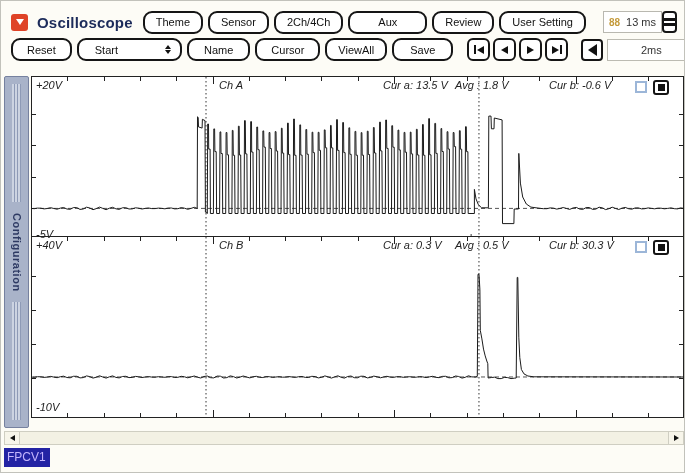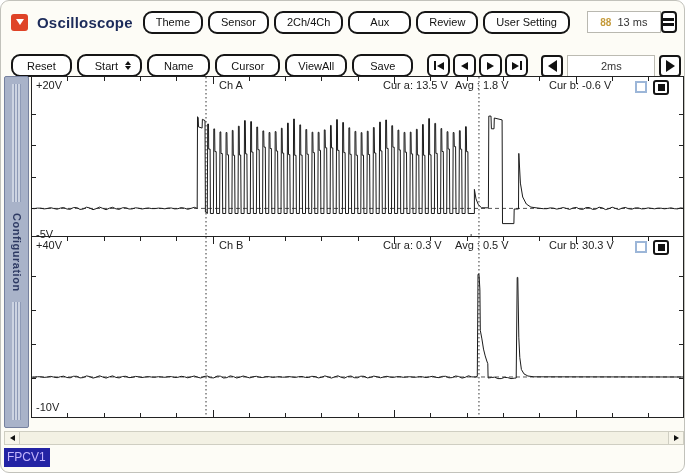--- a/index.html
+++ b/index.html
@@ -1,22 +1,22 @@
 <!DOCTYPE html>
 <html><head>
 <meta charset="utf-8">
 <style>
   html,body{margin:0;padding:0;background:#fff;}
   body{width:687px;height:475px;position:relative;font-family:"Liberation Sans","DejaVu Sans",sans-serif;-webkit-font-smoothing:antialiased;}
-  .window{position:absolute;left:0;top:0;width:685px;height:473px;border:1px solid #c2c2bb;border-radius:9px;background:#fdfcf6;box-sizing:border-box;overflow:hidden;}
+  .window{position:absolute;left:0;top:0;width:685px;height:473px;border:1px solid #c2c2bb;border-radius:0;background:#fdfcf6;box-sizing:border-box;overflow:hidden;}
 
   
   .row{position:absolute;left:10px;display:flex;align-items:center;}
   .row1{top:9px;height:24px;width:666px;}
-  .row2{top:52px;height:25px;width:666px;}
+  .row2{top:36px;height:25px;width:666px;}
   .app-icon{width:17px;height:17px;background:#df4327;border-radius:3px;display:flex;align-items:center;justify-content:center;flex:0 0 auto;}
   .app-icon i{display:block;width:0;height:0;border-left:4px solid transparent;border-right:4px solid transparent;border-top:6px solid #fff;}
   .title{font-size:15px;font-weight:bold;color:#1c2b5a;margin:0 10px 0 9px;letter-spacing:.2px;white-space:nowrap;}
   .btn{height:23px;background:#fff;border:2px solid #151515;border-radius:9px;font-size:11px;color:#111;display:flex;align-items:center;justify-content:center;padding:0 11px;margin-right:5px;white-space:nowrap;box-sizing:border-box;cursor:default;}
   .time-display{height:20px;width:106px;background:#fff;border:1px solid #b9b8b0;display:flex;align-items:center;justify-content:center;gap:6px;margin-left:12px;font-size:11px;color:#333;}
   .timer-glyph{font-size:10px;font-weight:bold;color:#c49a3a;}
   .menu-btn{margin-left:auto;width:22px;height:22px;border:2px solid #151515;border-radius:4px;background:#fff;display:flex;flex-direction:column;align-items:center;justify-content:center;gap:2px;box-sizing:border-box;}
   .menu-btn i{display:block;width:11px;height:3px;background:#111;}
   .spin{display:flex;flex-direction:column;align-items:center;justify-content:center;gap:1px;margin-left:7px;}
   .tri-up{width:0;height:0;border-left:3.5px solid transparent;border-right:3.5px solid transparent;border-bottom:4px solid #111;}
@@ -37,21 +37,21 @@
   .sidebar:before,.sidebar:after{content:"";position:absolute;left:7px;width:9px;background:repeating-linear-gradient(90deg,#cdd4e2 0 2px,#8e9ab6 2px 3px);}
   .sidebar:before{top:7px;height:118px;}
   .sidebar:after{bottom:7px;height:118px;}
   .sidebar-label{writing-mode:vertical-rl;font-size:11px;font-weight:bold;color:#2e3a63;letter-spacing:.5px;}
 
   
   .plot{position:absolute;left:30px;width:653px;background:#fff;}
   .plot-a{top:75px;height:170px;}
   .plot-b{top:235px;height:182px;}
   .plot svg{position:absolute;left:0;top:0;}
-  .ovl{position:absolute;font-size:11px;color:#222;white-space:nowrap;z-index:2;}
+  .ovl{position:absolute;font-size:11px;color:#222;white-space:nowrap;z-index:2;font-style:italic;}
   .chk{position:absolute;top:5px;width:12px;height:12px;border:2px solid #9cb6d8;background:#fff;box-sizing:border-box;z-index:2;}
   .blackbtn{position:absolute;top:4px;width:16px;height:15px;border:2px solid #151515;border-radius:3px;background:#fff;display:flex;align-items:center;justify-content:center;box-sizing:border-box;z-index:2;}
   .blackbtn i{display:block;width:7px;height:7px;background:#111;}
 
   
   .hscroll{position:absolute;left:3px;top:430px;width:680px;height:14px;background:#f3f1e4;border:1px solid #cfcec2;box-sizing:border-box;display:flex;}
   .hs-btn{width:14px;height:12px;background:#f7f5ea;border-right:1px solid #cfcec2;display:flex;align-items:center;justify-content:center;flex:0 0 auto;}
   .hs-btn.right{border-right:none;border-left:1px solid #cfcec2;}
   .hs-tri-l{width:0;height:0;border-top:3.5px solid transparent;border-bottom:3.5px solid transparent;border-right:5px solid #111;}
   .hs-tri-r{width:0;height:0;border-top:3.5px solid transparent;border-bottom:3.5px solid transparent;border-left:5px solid #111;}
@@ -64,36 +64,36 @@
 <div class="window">
 
   <div class="row row1">
     <div class="app-icon">
         <i></i>
       </div>
     <div class="title">Oscilloscope</div>
     <div class="btn">Theme</div>
     <div class="btn">Sensor</div>
     <div class="btn">2Ch/4Ch</div>
-    <div class="btn" style="padding:0 20px;">Aux</div>
+    <div class="btn" style="padding:0 28px;">Aux</div>
     <div class="btn">Review</div>
     <div class="btn">User Setting</div>
     <div class="time-display">
       <span class="timer-glyph">88</span>
       <span>13 ms</span>
     </div>
     <div class="menu-btn">
         <i></i>
         <i></i>
       </div>
   </div>
 
   <div class="row row2">
     <div class="btn" style="padding:0 14px;">Reset</div>
-    <div class="btn" style="padding:0 9px 0 16px;">
+    <div class="btn" style="padding:0 9px 0 16px;gap:40px;">
       <span>Start</span>
       <span class="spin">
           <i class="tri-up"></i>
           <i class="tri-dn"></i>
         </span>
     </div>
     <div class="btn" style="padding:0 15px;">Name</div>
     <div class="btn" style="padding:0 14px;">Cursor</div>
     <div class="btn">ViewAll</div>
     <div class="btn" style="padding:0 16px;">Save</div>

